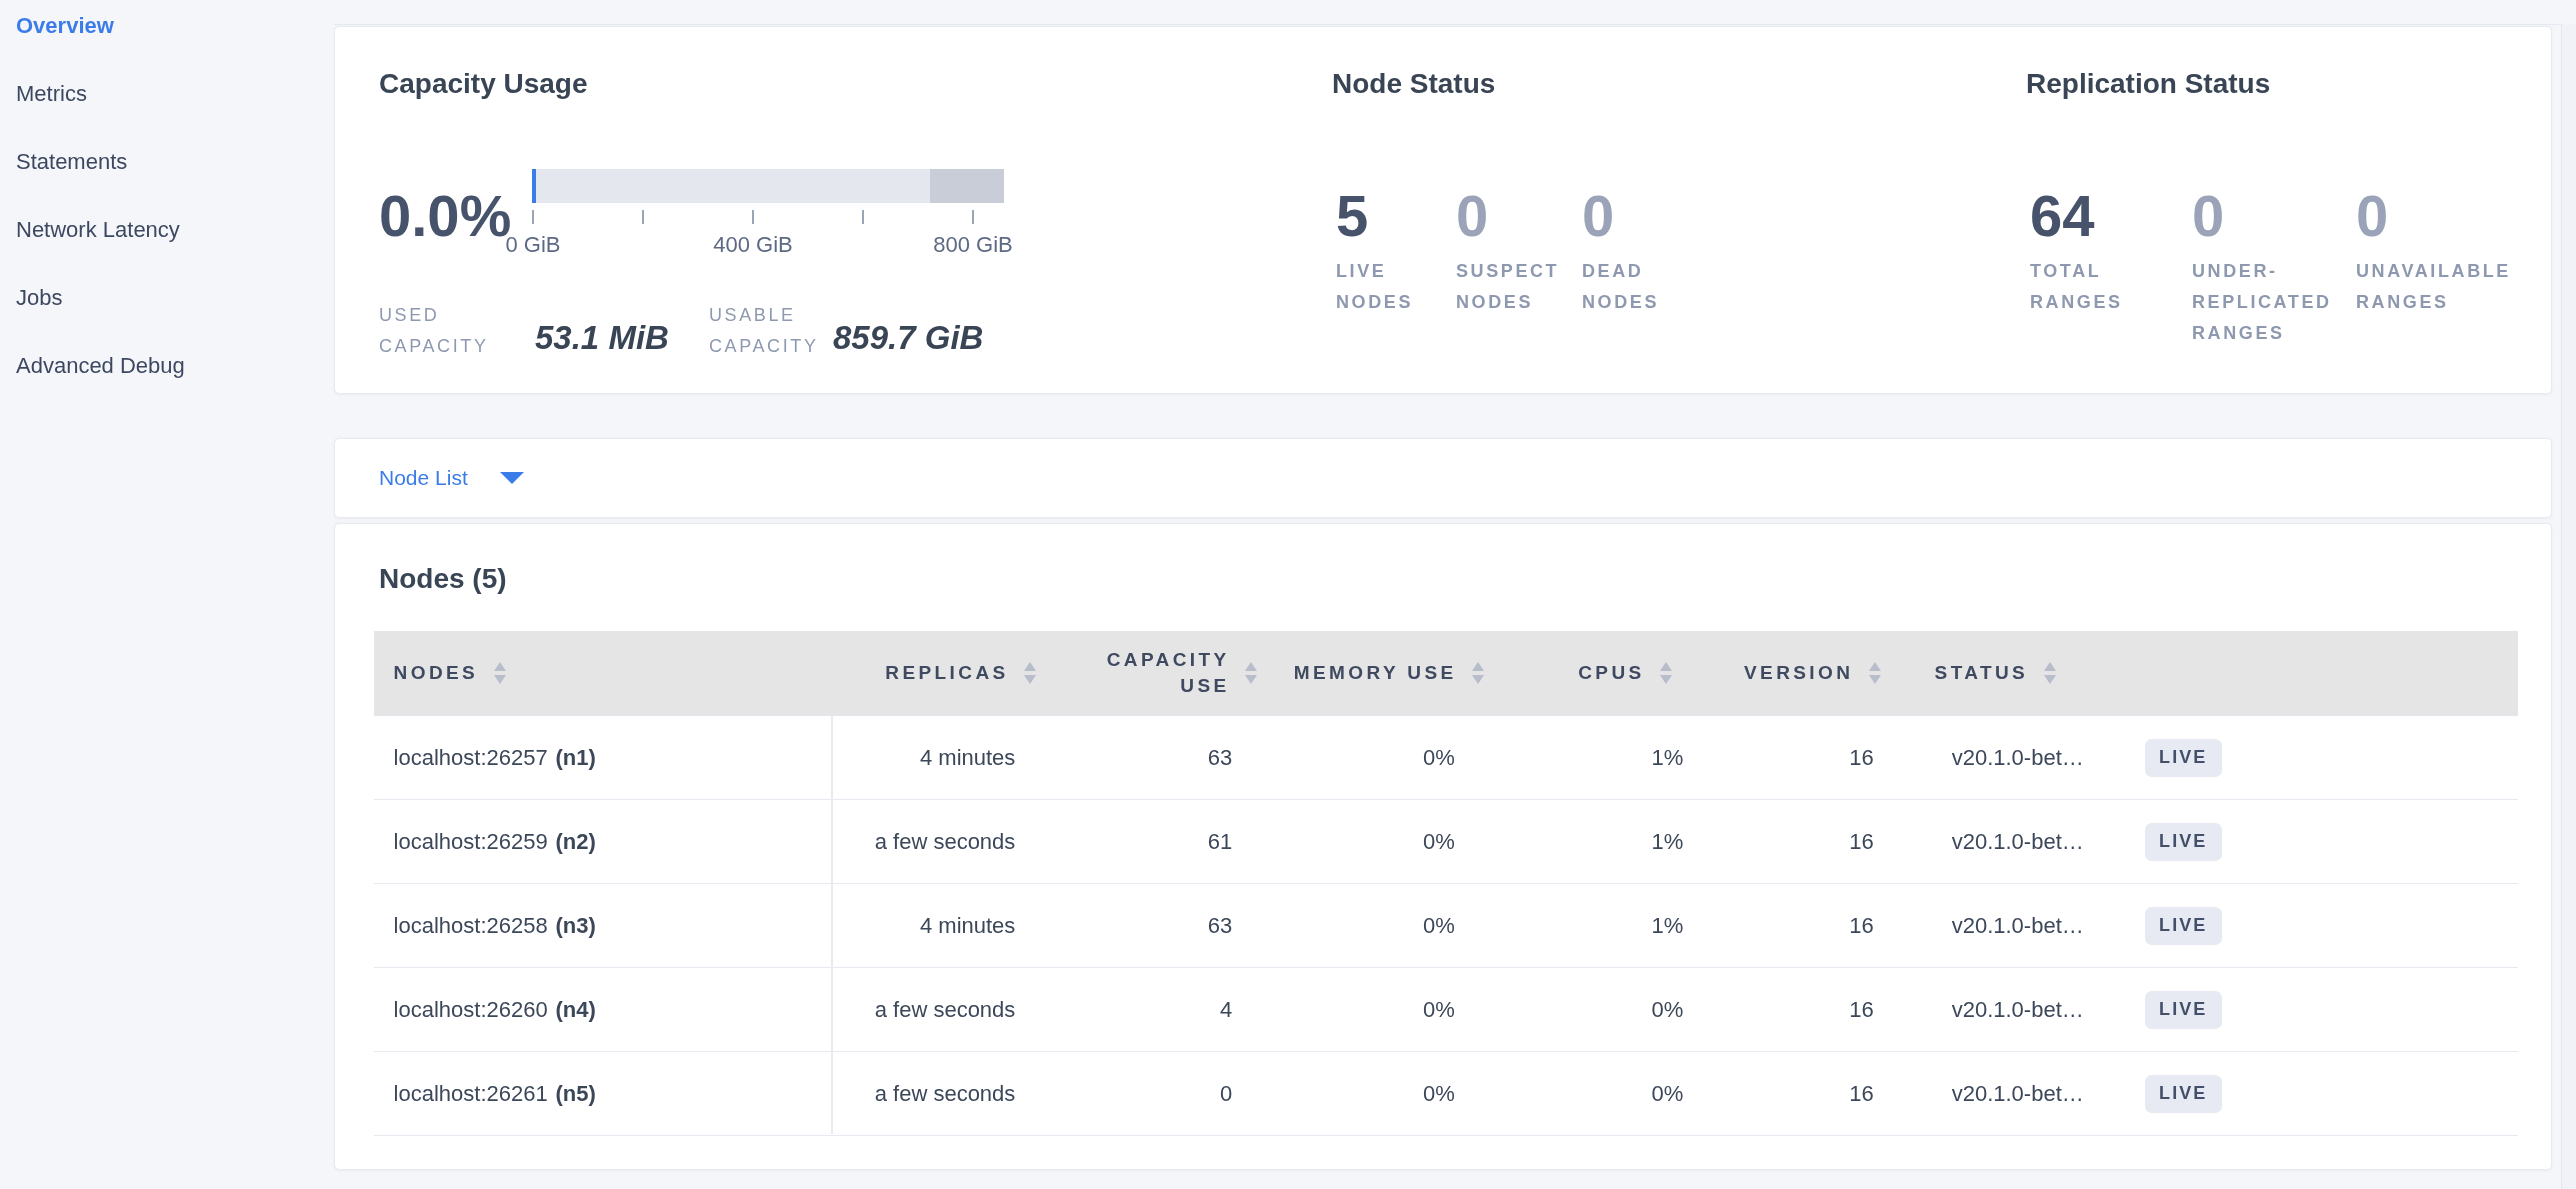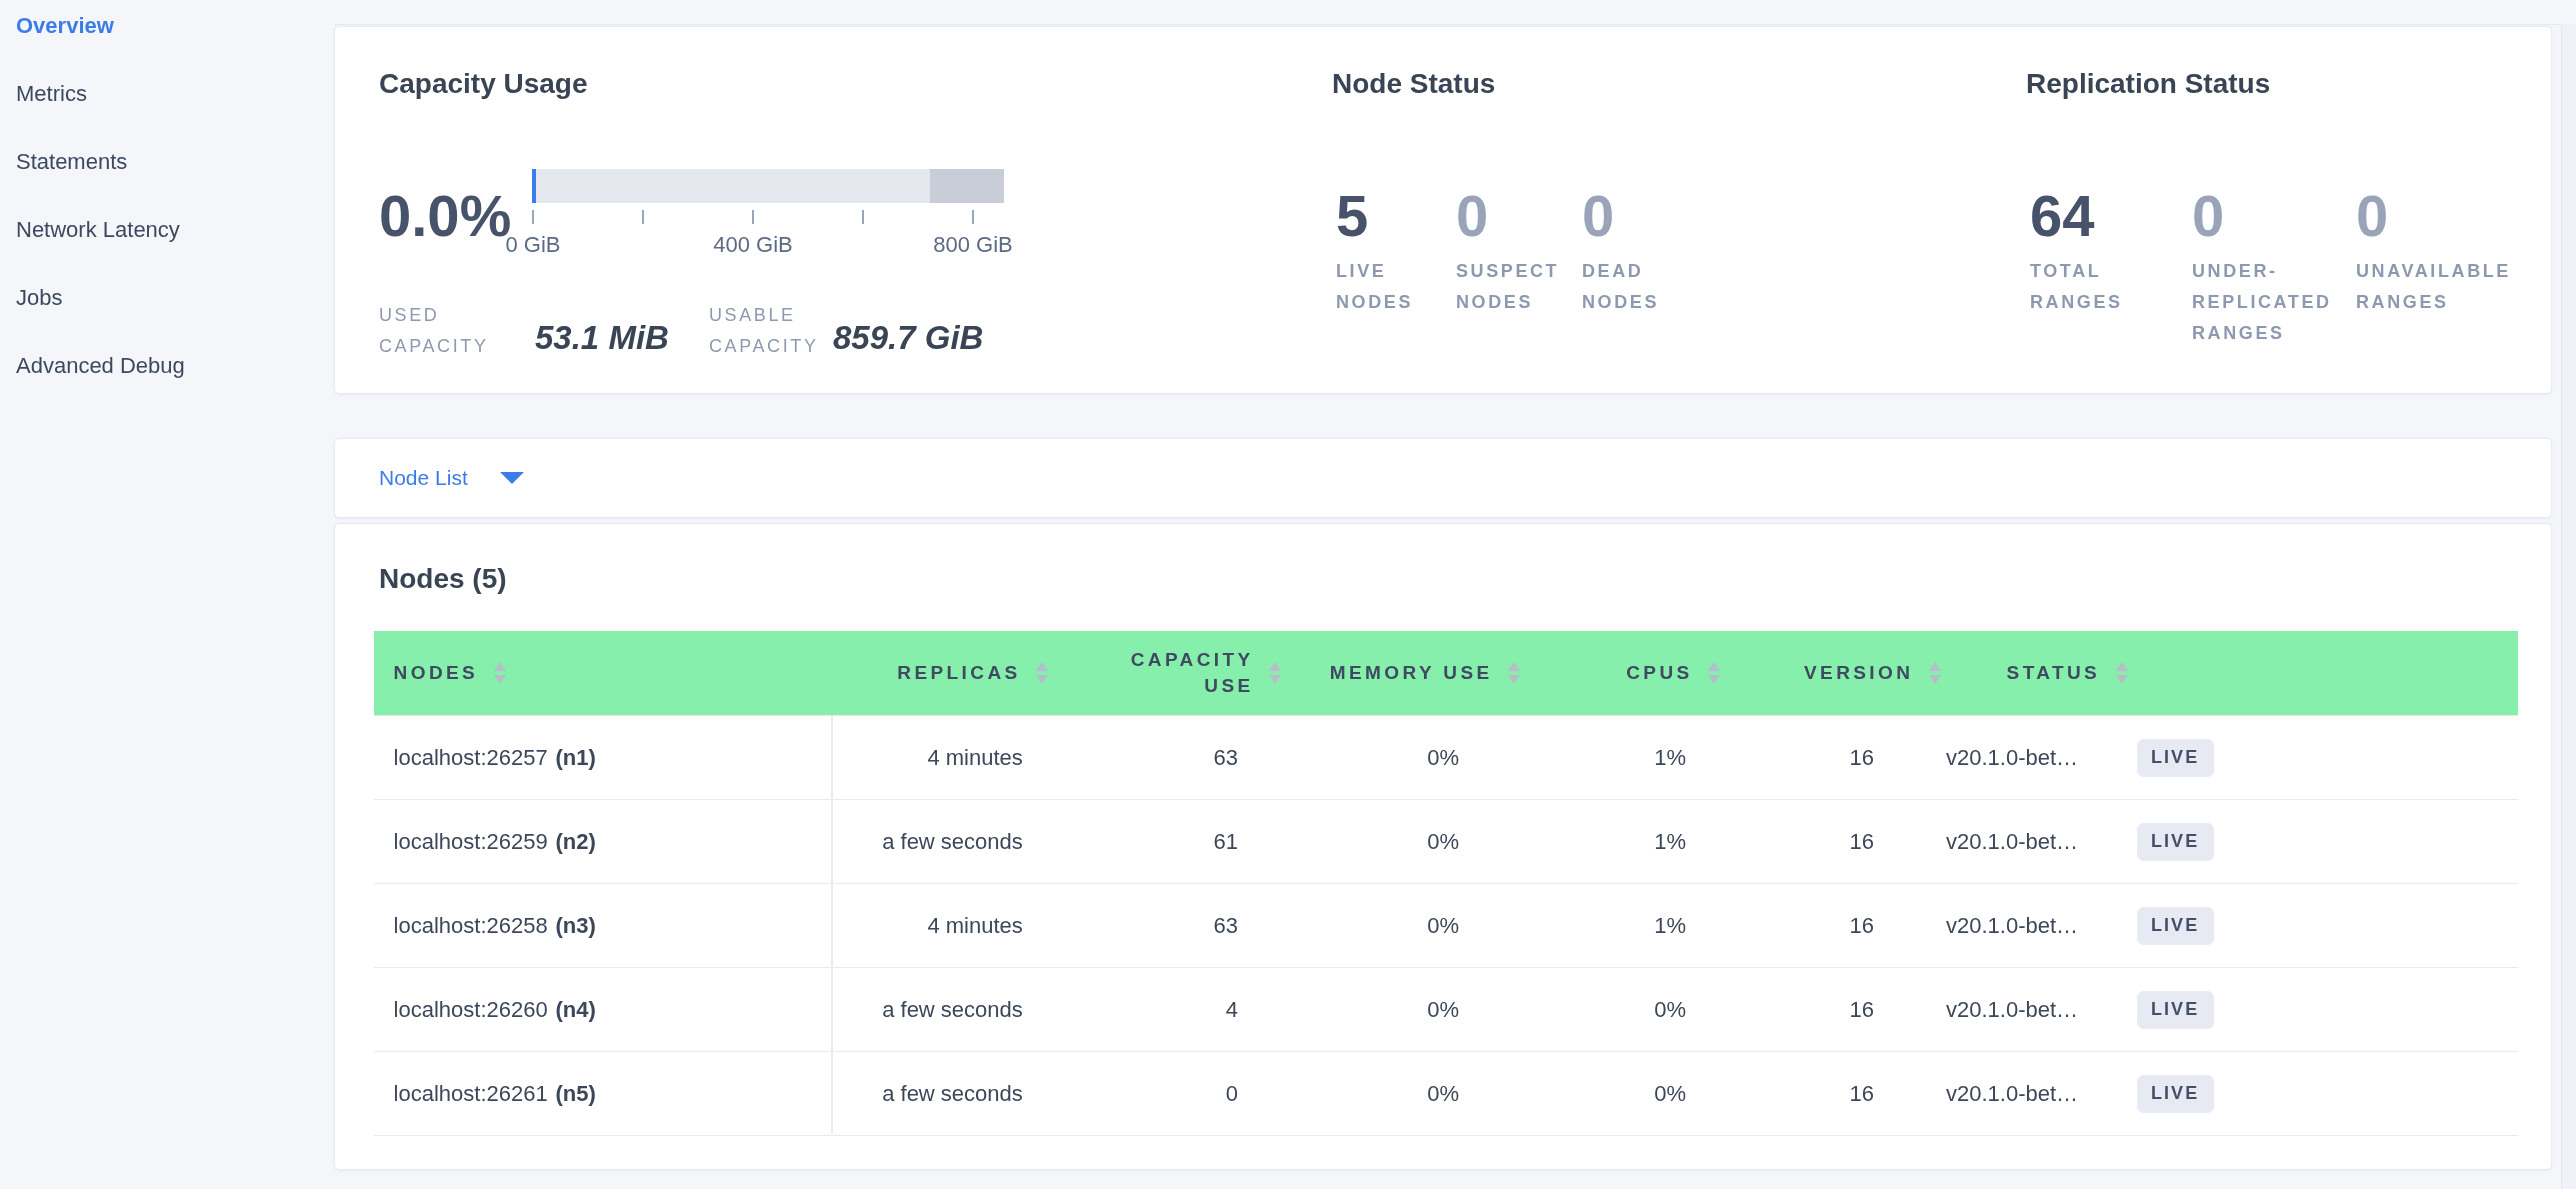--- a/index.html
+++ b/index.html
@@ -67,28 +67,28 @@
     margin-left:32px; width:0; height:0;
     border-left:12px solid transparent; border-right:12px solid transparent;
     border-top:12.8px solid #3b7ce8;
   }
 
   
   .table-title { position:absolute; left:44px; top:39px; font-size:28px; font-weight:600; color:#394455; }
   .node-table { position:absolute; left:39px; top:107px; width:2144px; }
 
   .t-header {
-    display:flex; height:85px; background:#86efac;
-    border-bottom:1.7px solid #e3e6ed; align-items:stretch;gap:12px;
+    display:flex; height:85px; background:#e5e5e5;
+    border-bottom:1.7px solid #e3e6ed; align-items:stretch;
   }
   .h-cell {
     display:flex; align-items:center; font-size:19px; font-weight:bold;
     letter-spacing:3.4px; color:#3f4a61; text-transform:uppercase; cursor:pointer;
   }
-  .t-row { display:flex; height:84px; align-items:center; border-bottom:1.7px solid #e7e9f0; background:#ffffff; }
+  .t-row { display:flex; height:84px; align-items:center; border-bottom:1.7px solid #e7e9f0; background:#ffffff;gap:6px; }
   .cell { font-size:22px; color:#3c4759; white-space:nowrap; overflow:hidden; }
 
   .c1 { width:457px; padding-left:19.6px;  justify-content:flex-start; text-align:left; }
   .c2 { width:202px; padding-right:10.2px; justify-content:flex-end;  text-align:right; }
   .c3 { width:222px; padding-right:17px; justify-content:flex-end;  text-align:right; }
   .c4 { width:223px; padding-right:19px; justify-content:flex-end;  text-align:right; }
   .c5 { width:227px; padding-right:19px; justify-content:flex-end;  text-align:right; }
   .c6 { width:180px; padding-right:11px; justify-content:flex-end;  text-align:right; }
   .c7 { width:226px; padding-left:61px;  justify-content:flex-start; text-align:left; }
   .c8 { width:407px; padding-left:25.6px;  justify-content:flex-start; text-align:left; }

